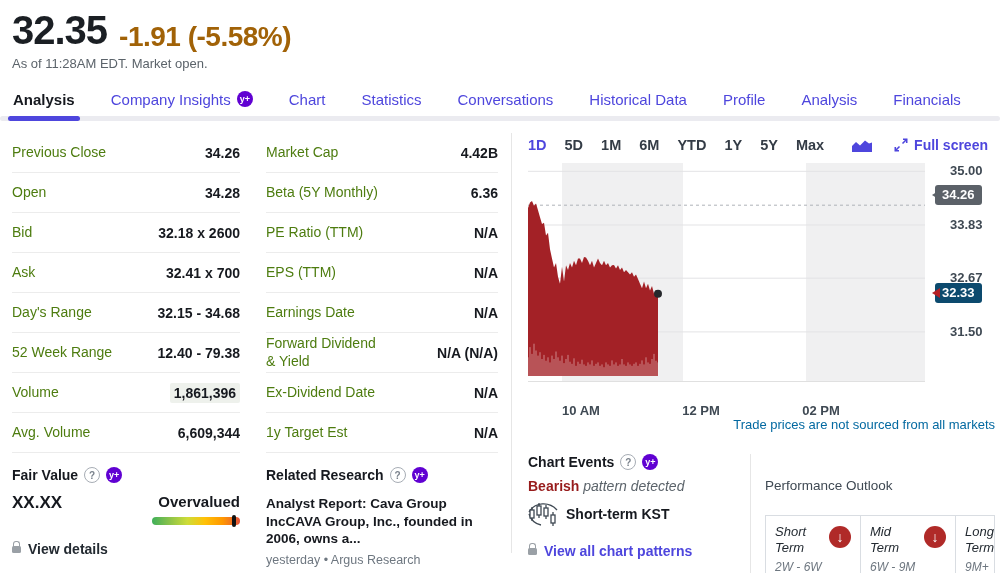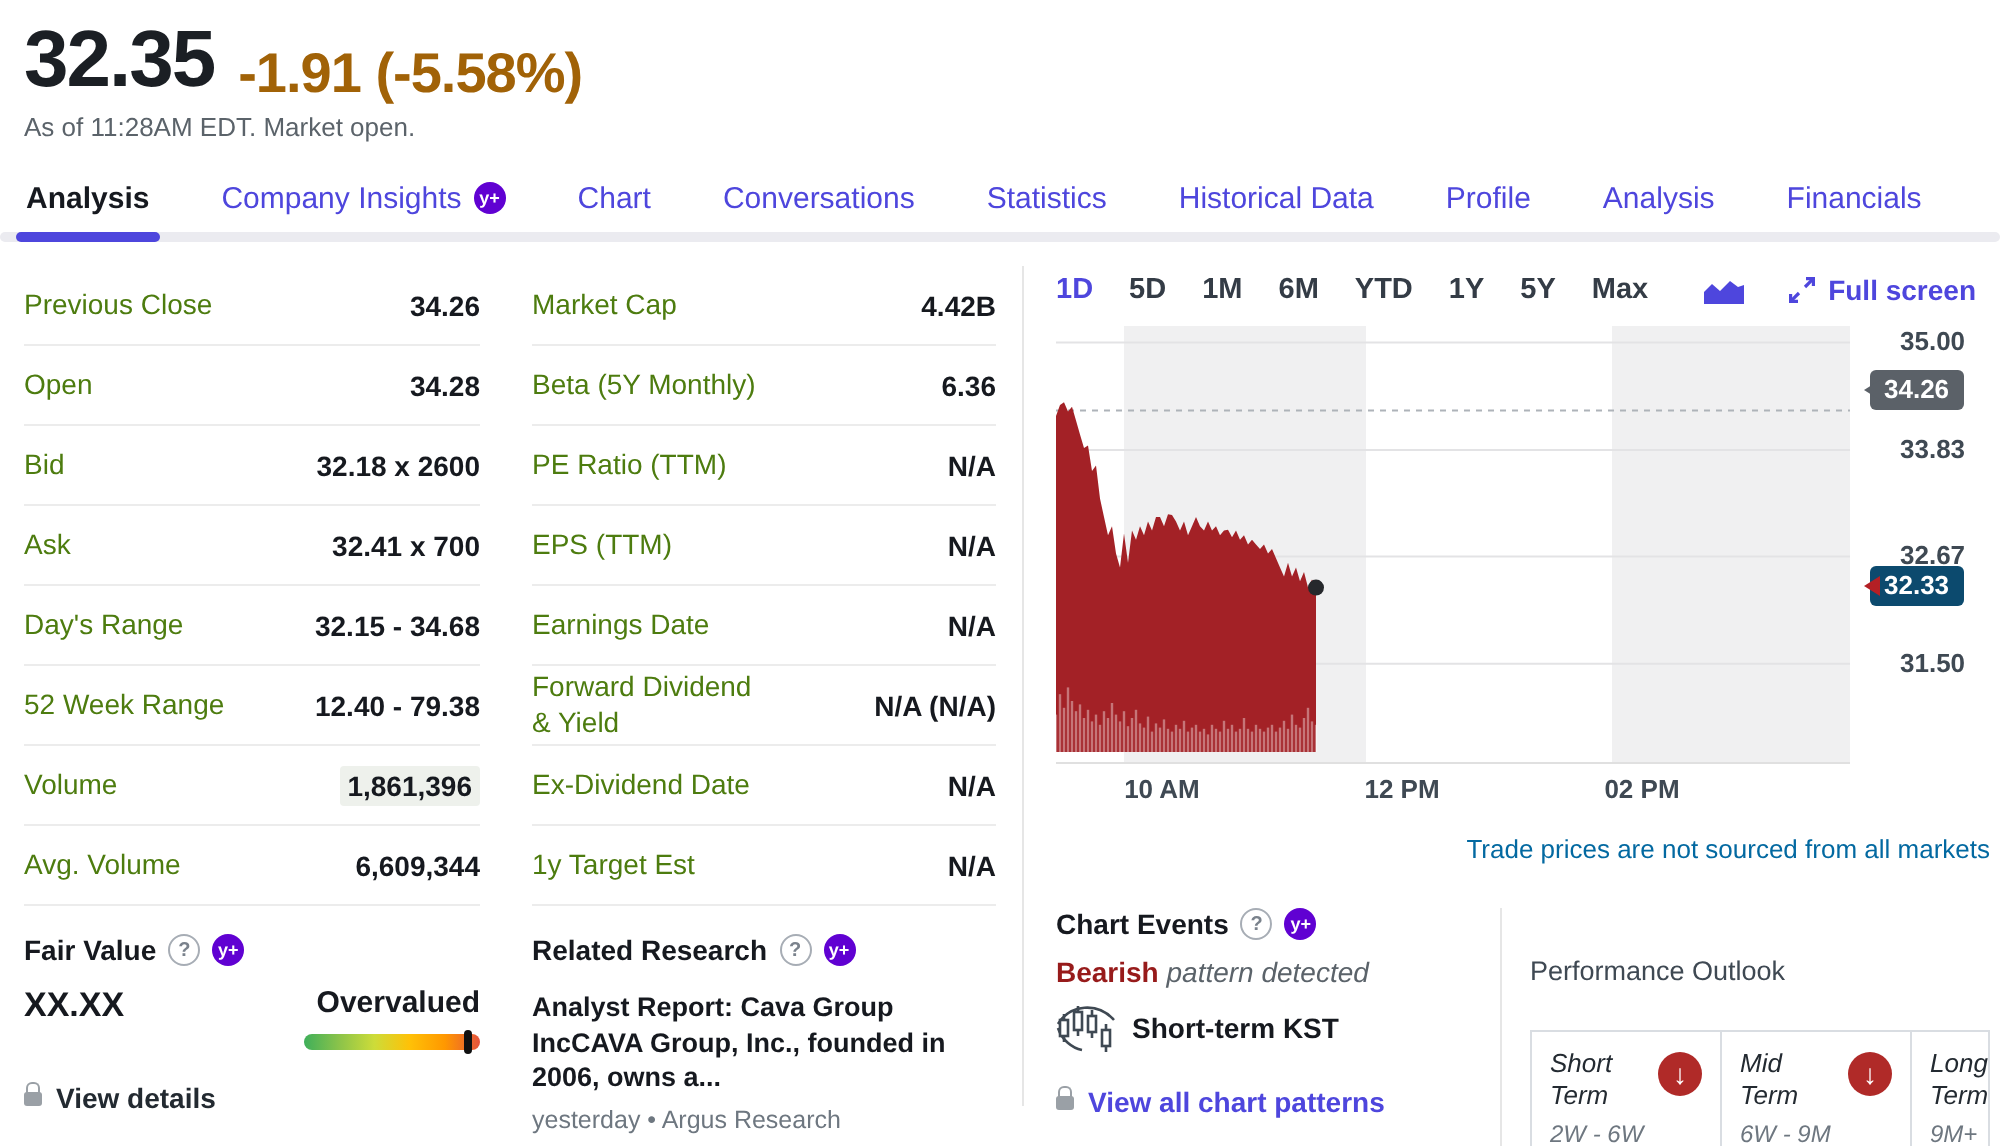--- a/index.html
+++ b/index.html
@@ -67,21 +67,21 @@
   .chart-wrap{position:relative;margin-top:10px;height:252px;}
   .plot{position:absolute;left:0;top:0;width:397px;height:219px;}
   .yaxis{position:absolute;left:399px;top:0;width:72px;height:219px;}
   .ylab{position:absolute;left:23px;font-size:13px;color:#3f4953;font-weight:bold;}
   .ybadge-ax{position:absolute;left:8px;color:#fff;font-size:13px;font-weight:bold;padding:2px 7px 3px;border-radius:3px;}
   .ybadge-ax::before{content:'';position:absolute;left:-8px;top:50%;transform:translateY(-50%);border:5px solid transparent;}
   .badge-gray{background:#5b6168;}
   .badge-gray::before{border-right:8px solid #5b6168;}
   .badge-red{background:#0c4a6e;}
   .badge-red::before{border-right:8px solid #b42025;}
-  .xlabels{position:absolute;left:0;top:224px;width:397px;height:16px;}
+  .xlabels{position:absolute;left:0;top:240px;width:397px;height:16px;}
   .xlab{position:absolute;transform:translateX(-50%);font-size:13px;color:#3f4953;font-weight:bold;white-space:nowrap;}
   .trade-note{width:467px;text-align:right;font-size:13px;color:#0369a1;margin-top:2px;}
 
   .bottom-row{display:flex;margin-top:22px;align-items:stretch;}
   .chart-events{width:222px;flex:none;}
   .ce-sent{margin-top:8px;font-size:14px;color:#5b636a;font-style:italic;}
   .ce-sent .bearish{color:#971b1b;font-weight:bold;font-style:normal;}
   .ce-pattern{display:flex;align-items:center;gap:8px;margin-top:6px;font-size:14px;font-weight:bold;}
   .bdiv{width:1px;background:#e6e6e6;flex:none;}
   .perf{margin-left:14px;margin-top:24px;flex:1;}
@@ -113,24 +113,24 @@
         <span>Analysis</span>
       </div>
       <div class="tab">
         <span>Company Insights</span>
         <span class="ybadge">y+</span>
       </div>
       <div class="tab">
         <span>Chart</span>
       </div>
       <div class="tab">
+        <span>Statistics</span>
+      </div>
+      <div class="tab">
         <span>Conversations</span>
-      </div>
-      <div class="tab">
-        <span>Statistics</span>
       </div>
       <div class="tab">
         <span>Historical Data</span>
       </div>
       <div class="tab">
         <span>Profile</span>
       </div>
       <div class="tab">
         <span>Analysis</span>
       </div>

